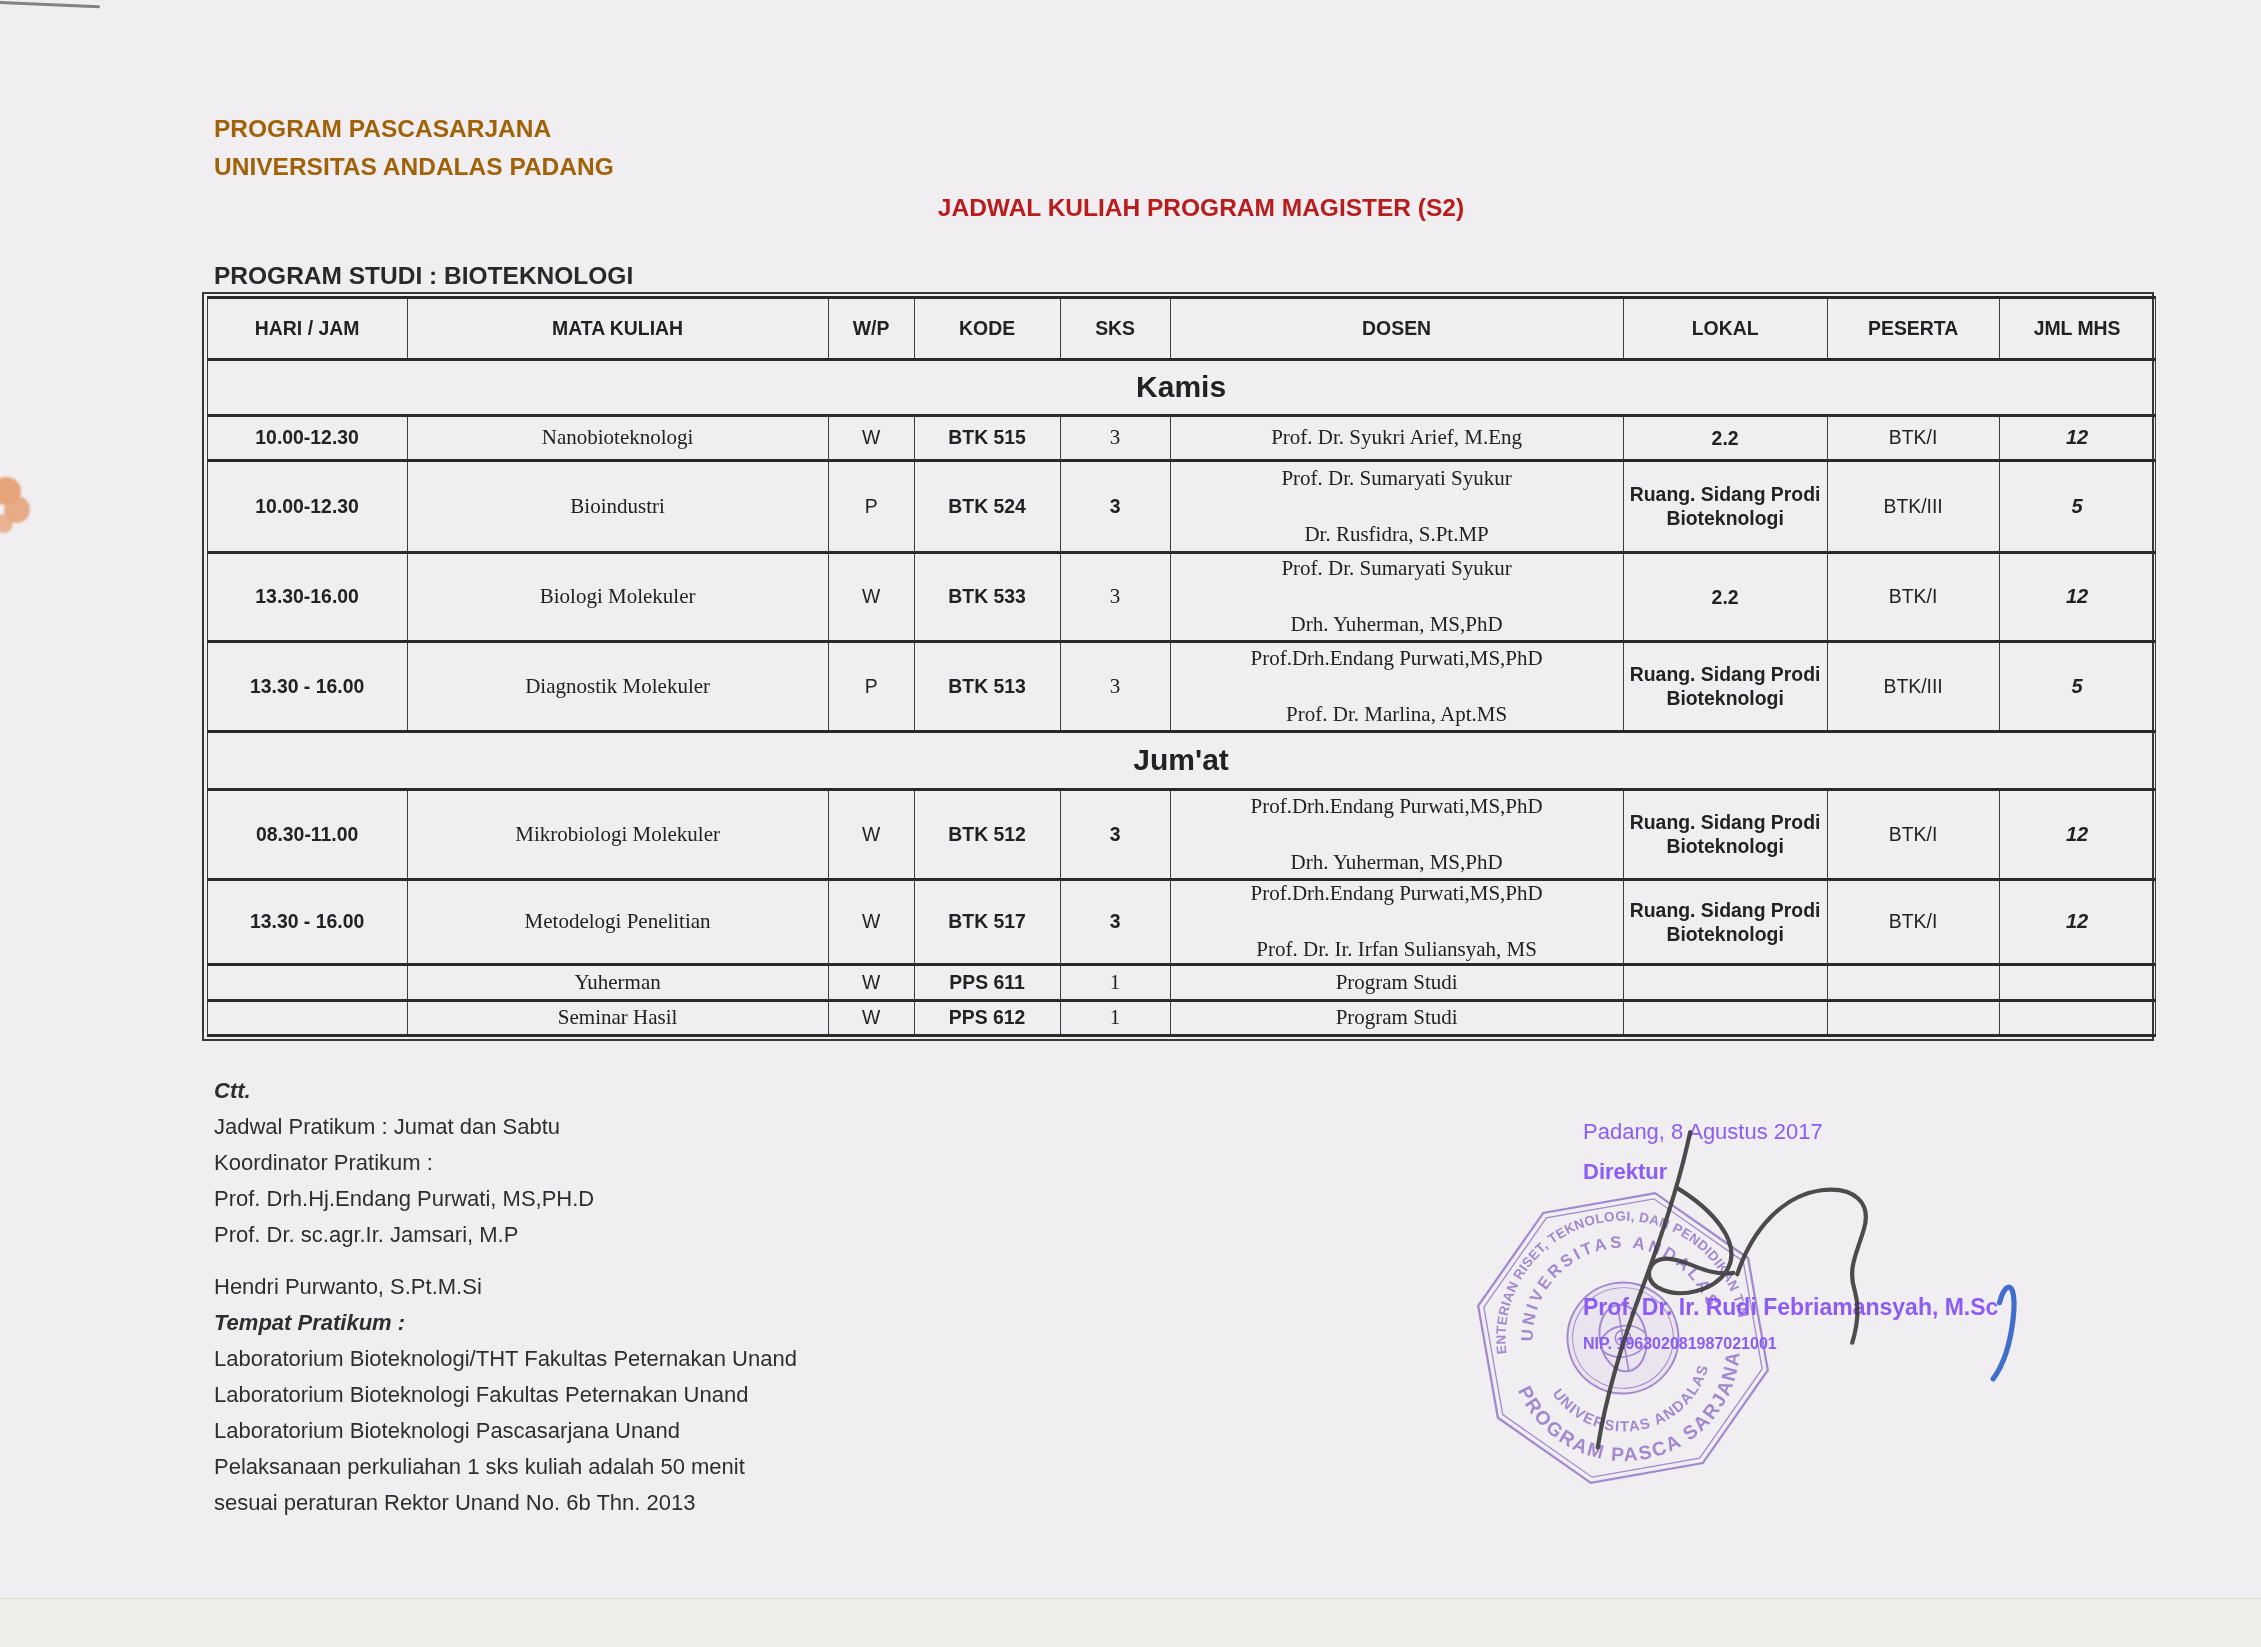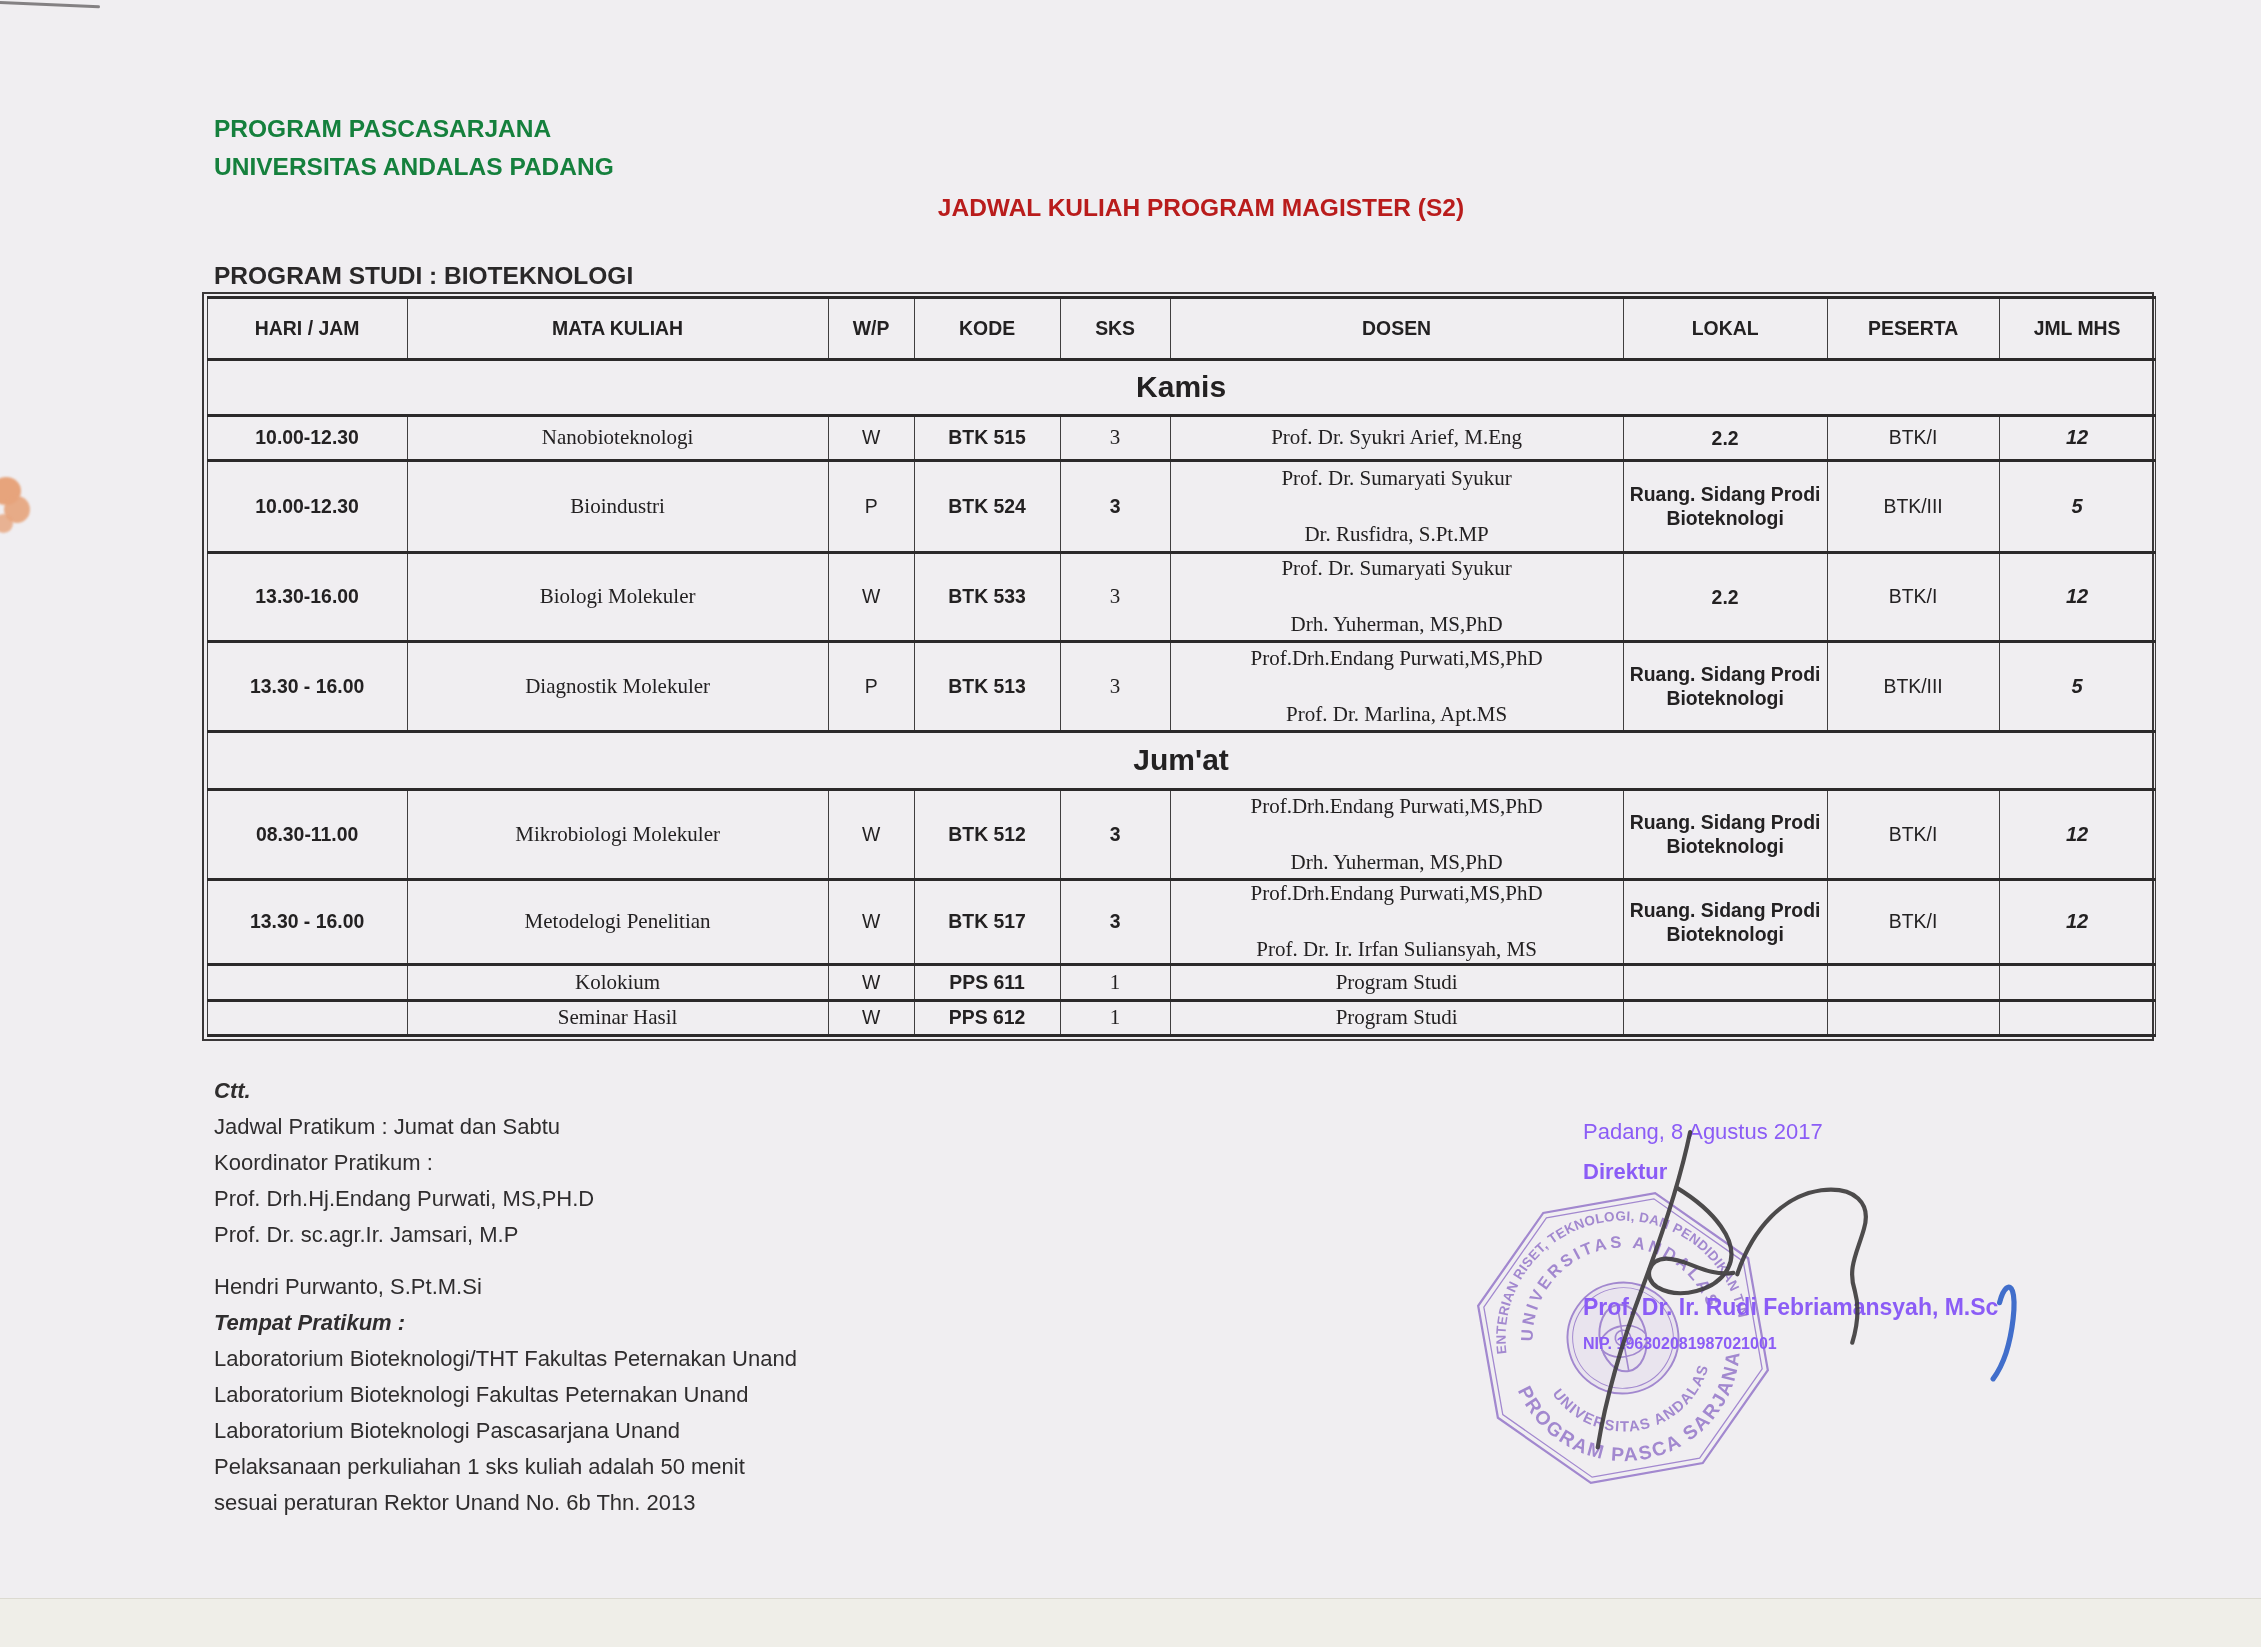--- a/index.html
+++ b/index.html
@@ -10,21 +10,21 @@
     color:#262425;
   }
   
   .top-edge-line{position:absolute;left:-2.6px;top:2.6px;width:103px;height:2.6px;background:#4a4648;transform:rotate(2.5deg);opacity:.65;border-radius:1.3px;}
   .stain-blob{position:absolute;background:#e7a47c;border-radius:50%;filter:blur(1.3px);}
   .blob-a{left:-9px;top:477px;width:30px;height:28px;}
   .blob-b{left:3.9px;top:496px;width:26px;height:27px;opacity:.9;}
   .blob-c{left:-6.5px;top:514px;width:19.4px;height:19.4px;opacity:.8;}
   .bottom-strip{position:absolute;left:0;top:1598px;width:100%;height:49px;background:#efeee8;border-top:1.3px solid #dcdad1;}
   
-  .org{position:absolute;left:214px;top:110px;font-weight:bold;font-size:24.5px;line-height:38px;color:#15803d;}
+  .org{position:absolute;left:214px;top:110px;font-weight:bold;font-size:24.5px;line-height:38px;color:#a16207;}
   .title-block{position:absolute;left:904px;top:189px;width:594px;text-align:center;font-weight:bold;font-size:24.5px;line-height:37px;color:#b91c1c;}
   .prodi{position:absolute;left:214px;top:262px;font-weight:bold;font-size:24.5px;color:#2a2829;}
   
   .table-outer{
     position:absolute;left:202px;top:292px;width:1952px;
     border:2.6px solid #3a3738;padding:1.9px 2.6px;box-sizing:border-box;
   }
   table.sched{width:100%;border-collapse:collapse;table-layout:fixed;border:1.9px solid #2b292a;}
   table.sched tr{border-top:3.2px solid #2b292a;border-bottom:3.2px solid #2b292a;}
   table.sched th,table.sched td{
@@ -197,21 +197,21 @@
             <div>Prof.Drh.Endang Purwati,MS,PhD</div>
             <div>Prof. Dr. Ir. Irfan  Suliansyah, MS</div>
           </div>
         </td>
         <td class="lokal">Ruang. Sidang Prodi Bioteknologi</td>
         <td class="peserta">BTK/I</td>
         <td class="jml">12</td>
       </tr>
       <tr class="h-r7">
         <td class="time"></td>
-        <td class="course">Kolokium</td>
+        <td class="course">Yuherman</td>
         <td class="wp">W</td>
         <td class="code">PPS 611</td>
         <td class="sks-serif">1</td>
         <td class="dosen">Program Studi</td>
         <td class="lokal"></td>
         <td class="peserta"></td>
         <td class="jml"></td>
       </tr>
       <tr class="h-r8">
         <td class="time"></td>

